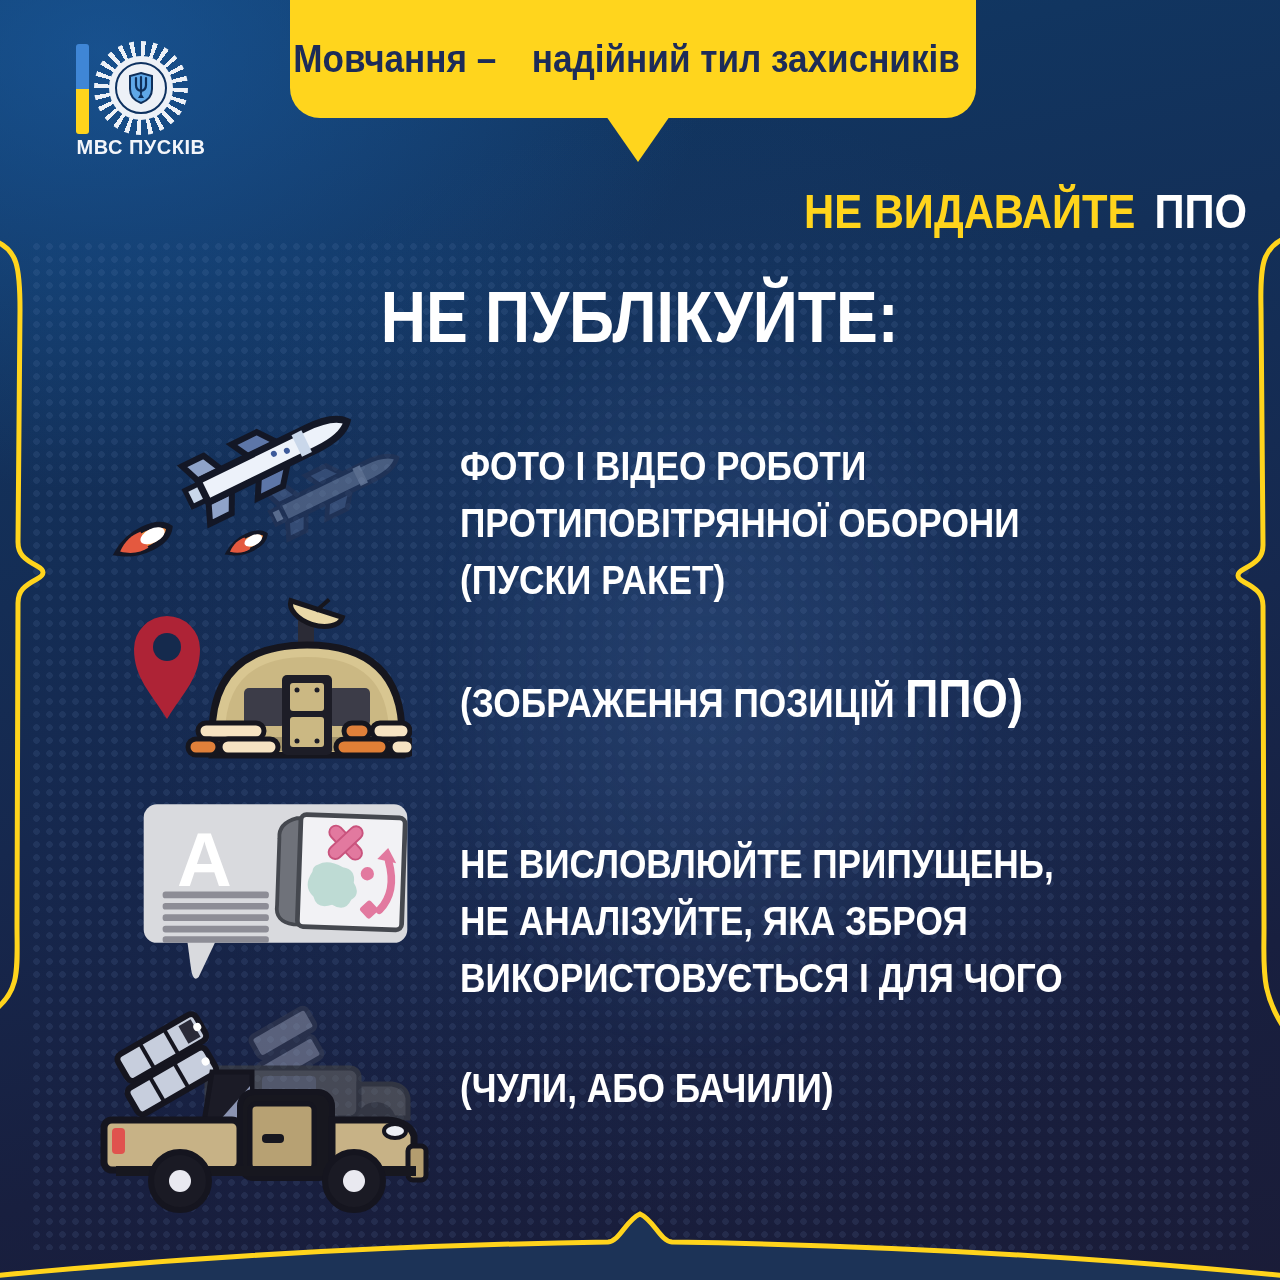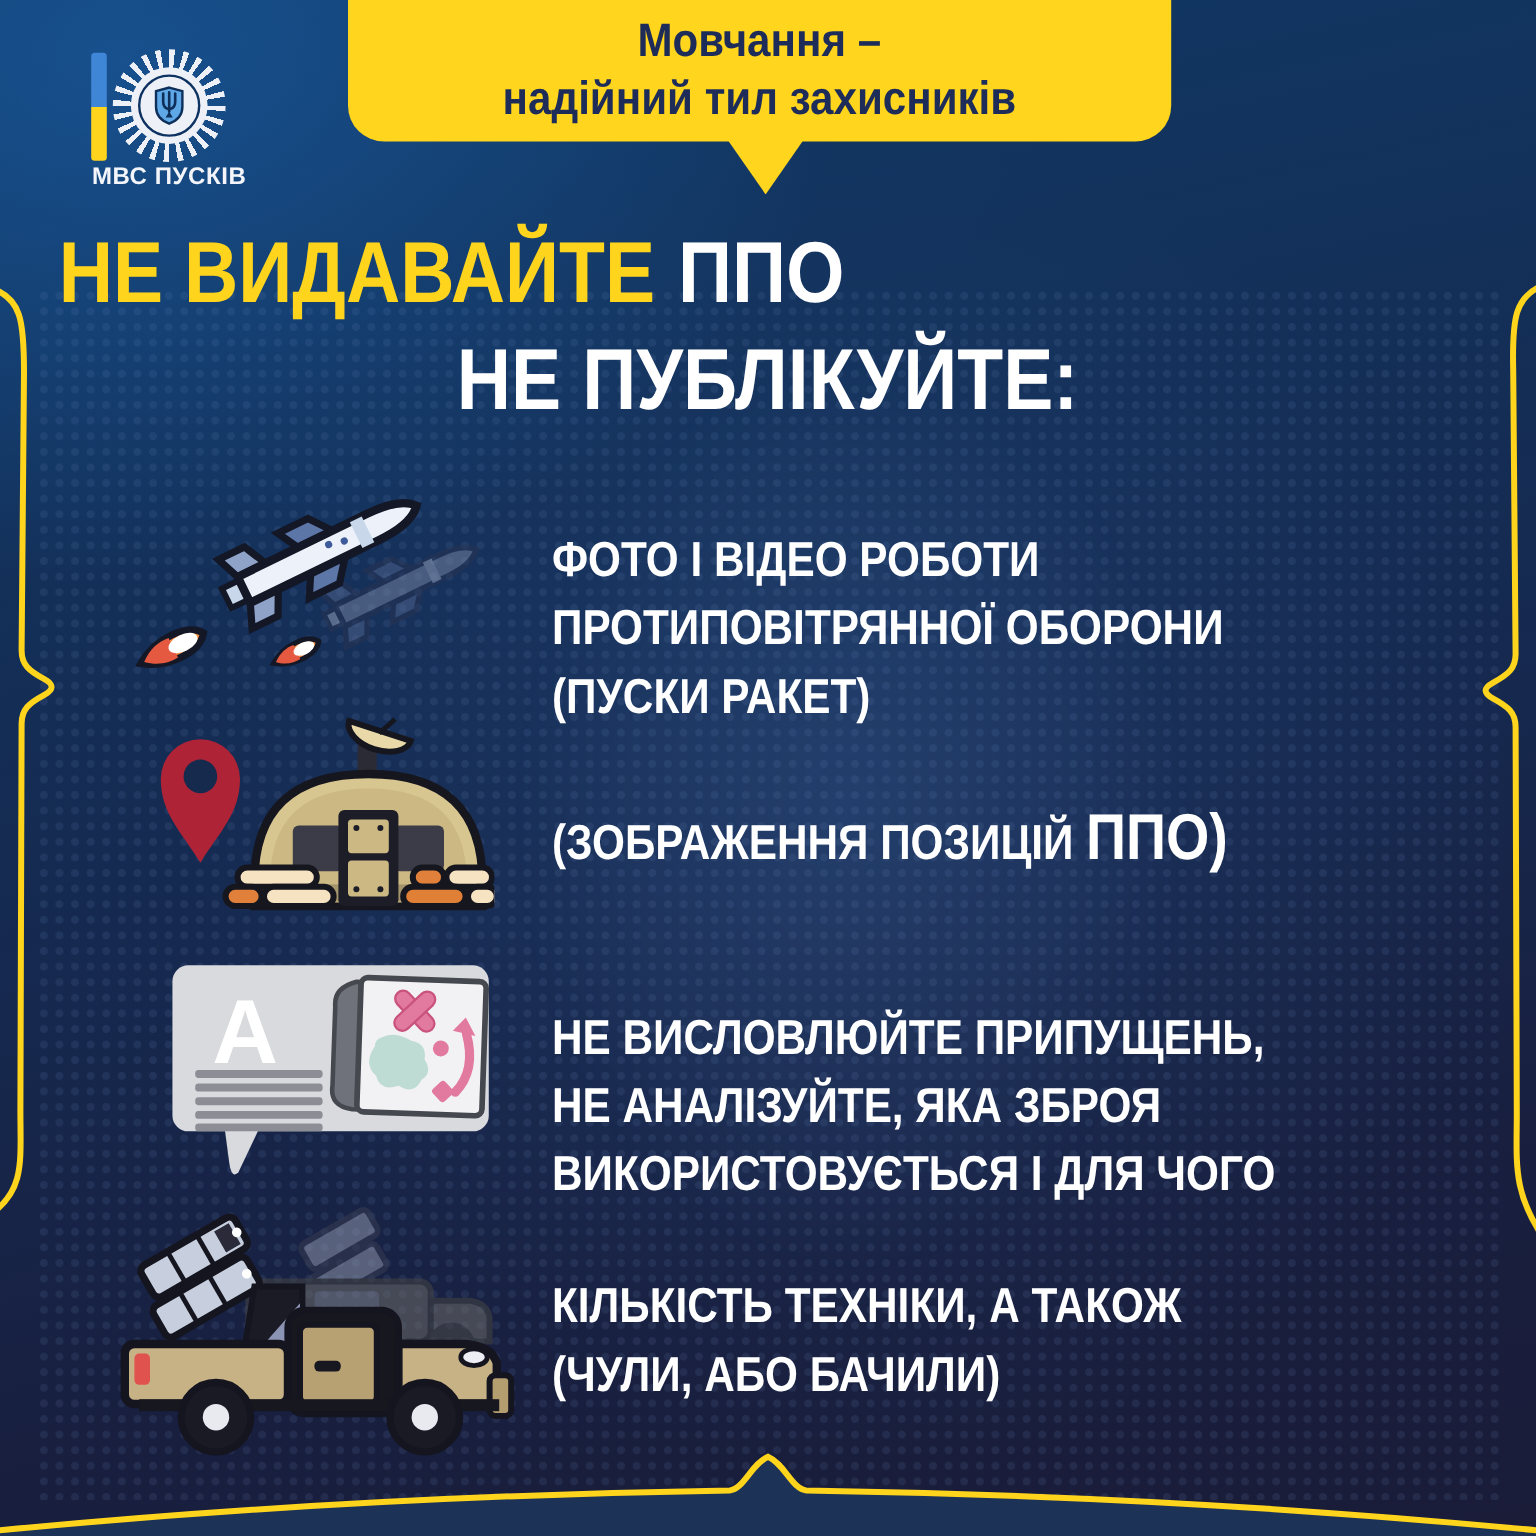--- a/index.html
+++ b/index.html
@@ -19,21 +19,21 @@
   .watermark{
     position:absolute;left:430px;top:300px;width:560px;height:760px;border-radius:50%;
     background:radial-gradient(closest-side, rgba(90,130,190,0.13), rgba(90,130,190,0.06) 68%, rgba(90,130,190,0));
     filter:blur(8px);pointer-events:none;
   }
   .frame-svg{position:absolute;left:0;top:0;pointer-events:none;}
   
   .banner{
     position:absolute;left:290px;top:0;width:686px;height:118px;
     background:#ffd51d;border-radius:0 0 30px 30px;
-    display:flex;flex-direction:column;align-items:center;justify-content:center;text-align:center;
+    display:flex;flex-direction:row;align-items:center;justify-content:center;text-align:center;
   }
   .banner-tail{
     position:absolute;left:606px;top:116px;width:64px;height:46px;background:#ffd51d;
     clip-path:polygon(0 0,100% 0,50% 100%);
   }
   .banner-line{
     color:#1d2c58;font-weight:bold;font-size:39px;line-height:48px;white-space:nowrap;
     display:inline-block;transform:scaleX(0.9);
   }
   
@@ -41,22 +41,22 @@
     background:linear-gradient(#3f86d6 0 50%, #ffd41c 50% 100%);}
   .badge-rays{position:absolute;left:94px;top:41px;width:94px;height:94px;border-radius:50%;
     background:repeating-conic-gradient(#edf1f7 0deg 6deg, rgba(0,0,0,0) 6deg 15deg);}
   .badge-core{position:absolute;left:109px;top:56px;width:64px;height:64px;border-radius:50%;background:#edf1f7;}
   .badge-ring{position:absolute;left:115px;top:62px;width:52px;height:52px;border-radius:50%;
     border:2px solid #0d3160;box-sizing:border-box;}
   .badge-shield{position:absolute;left:128px;top:70px;}
   .org-name{position:absolute;left:55px;top:136px;width:172px;text-align:center;
     color:#f3f5fa;font-weight:bold;font-size:20px;letter-spacing:0.5px;white-space:nowrap;}
   
-  .title1{position:absolute;left:0;top:190px;width:1280px;text-align:left;
-    font-weight:bold;font-size:72px;line-height:76px;white-space:nowrap;}
+  .title1{position:absolute;left:0;top:174px;width:1280px;text-align:right;
+    font-weight:bold;font-size:48px;line-height:76px;white-space:nowrap;}
   .title1 .cond{display:inline-block;transform:scaleX(0.87);}
   .t-yellow{color:#ffd41c;}
   .t-white{color:#ffffff;margin-left:22px;}
   .title2{position:absolute;left:0;top:279px;width:1280px;text-align:center;
     color:#ffffff;font-weight:bold;font-size:72px;line-height:76px;white-space:nowrap;}
   .title2 .cond{display:inline-block;transform:scaleX(0.87);}
   
   .item-text{position:absolute;left:460px;color:#fff;font-weight:bold;font-size:41px;line-height:57px;margin-top:36px;}
   .item-text .cond{display:inline-block;transform:scaleX(0.86);transform-origin:0 50%;white-space:nowrap;}
   .big-ppo{font-size:54px;margin-left:12px;}
@@ -250,17 +250,16 @@
       <ellipse cx="303" cy="131" rx="11" ry="7" fill="#edeff5" stroke="#15151f" stroke-width="4"></ellipse>
       <rect x="316" y="146" width="18" height="34" rx="5" fill="#b49d6f" stroke="#15151f" stroke-width="5"></rect>
       <rect x="24" y="166" width="300" height="10" fill="#17171f"></rect>
       <circle cx="88" cy="181" r="29" fill="#1a1a24" stroke="#15151f" stroke-width="6"></circle>
       <circle cx="88" cy="181" r="11" fill="#e9e9f0"></circle>
       <circle cx="262" cy="181" r="29" fill="#1a1a24" stroke="#15151f" stroke-width="6"></circle>
       <circle cx="262" cy="181" r="11" fill="#e9e9f0"></circle>
     </g>
   </svg>
   <div class="item-text" style="top:1024px;">
-    <div><span class="cond">КІЛЬКІСТЬ ТЕХНІКИ, А ТАКОЖ</span></div>
     <div><span class="cond">(ЧУЛИ, АБО БАЧИЛИ)</span></div>
   </div>
 
 </div>
 
 </body></html>

